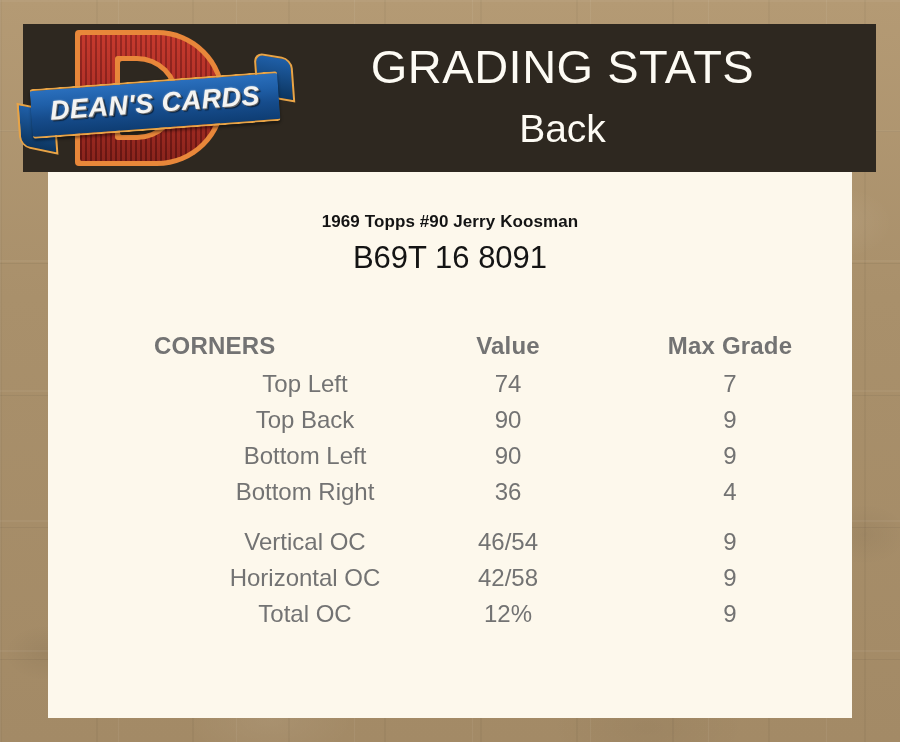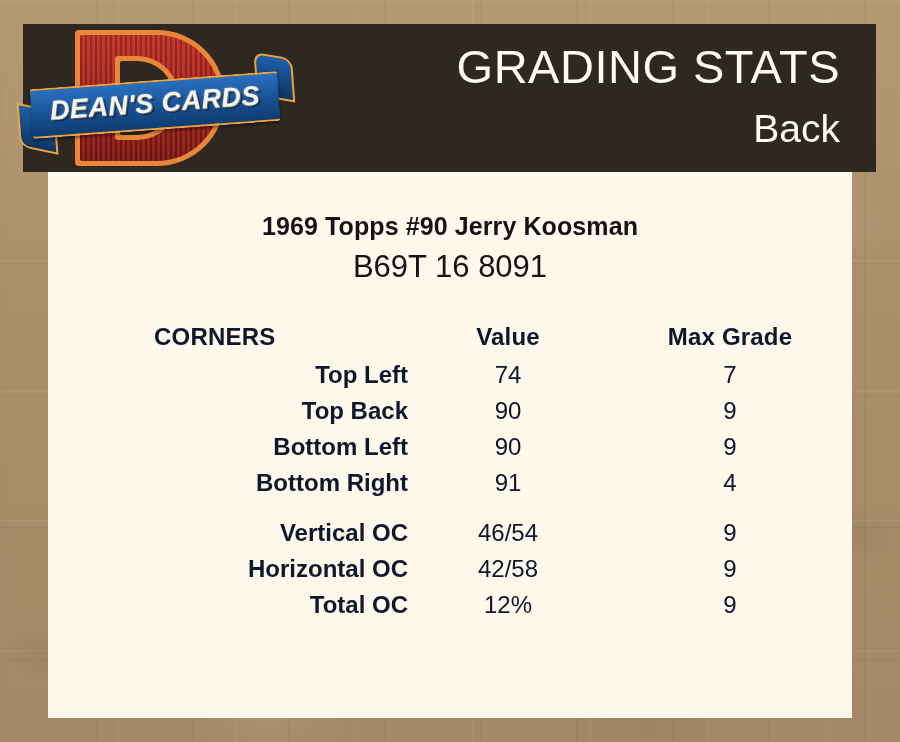--- a/index.html
+++ b/index.html
@@ -177,21 +177,21 @@
       1px 1px 0 #6a6a6a,
       2px 2px 1px rgba(0,0,0,0.55),
       0 0 2px rgba(255,255,255,0.5);
     white-space: nowrap;
     z-index: 2;
   }
 
   
   .header-titles {
     flex: 1 1 auto;
-    text-align: right;
+    text-align: center;
     padding-right: 36px;
   }
   .header-title {
     color: #fdfbf4;
     font-size: 47px;
     font-weight: normal;
     line-height: 1.02;
     letter-spacing: 0.5px;
   }
   .header-subtitle {
@@ -209,39 +209,39 @@
     top: 172px;
     width: 804px;
     height: 546px;
     background: #fdf8ec;
     z-index: 2;
   }
 
   .card-title {
     margin-top: 40px;
     text-align: center;
-    font-size: 25px;
+    font-size: 17px;
     font-weight: bold;
     color: #141414;
     letter-spacing: 0.1px;
   }
   .card-subtitle {
     margin-top: 8px;
     text-align: center;
     font-size: 31px;
     font-weight: normal;
     color: #141414;
   }
 
   
   .stats {
-    margin-top: 32px;
+    margin-top: 50px;
     width: 100%;
     border-collapse: collapse;
-    color: #0f172a;
+    color: #737373;
   }
   .stats col.c-label { width: 360px; }
   .stats col.c-value { width: 200px; }
   .stats col.c-grade { width: 244px; }
 
   .stats th, .stats td {
     padding: 0;
     font-weight: normal;
   }
   .section-row th {
@@ -256,23 +256,22 @@
   .section-row th.col-head {
     text-align: center;
     padding-left: 0;
   }
   .data-row td {
     font-size: 24px;
     padding-top: 4px;
     padding-bottom: 4px;
   }
   .data-row td.label {
-    text-align: right;
+    text-align: center;
     padding-left: 154px;
-    font-weight: bold;
   }
   .data-row td.value,
   .data-row td.grade {
     text-align: center;
   }
   .spacer-row td { height: 14px; }
 </style>
 </head>
 <body>
 
@@ -331,21 +330,21 @@
           <td class="value">90</td>
           <td class="grade">9</td>
         </tr>
         <tr class="data-row">
           <td class="label">Bottom Left</td>
           <td class="value">90</td>
           <td class="grade">9</td>
         </tr>
         <tr class="data-row">
           <td class="label">Bottom Right</td>
-          <td class="value">91</td>
+          <td class="value">36</td>
           <td class="grade">4</td>
         </tr>
 
         <tr class="spacer-row">
           <td></td>
             <td></td>
             <td></td>
         </tr>
 
 

